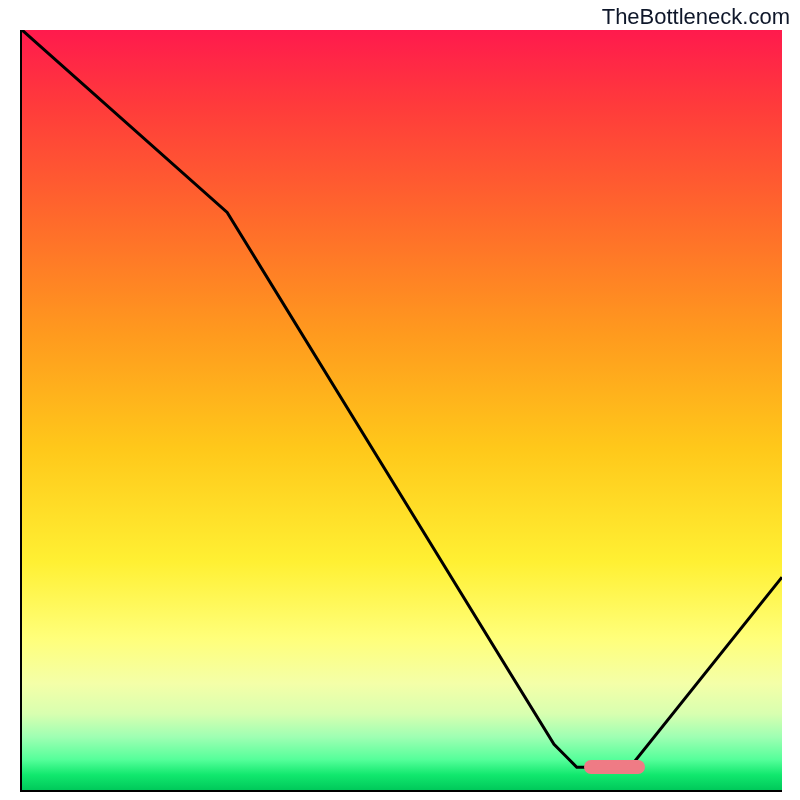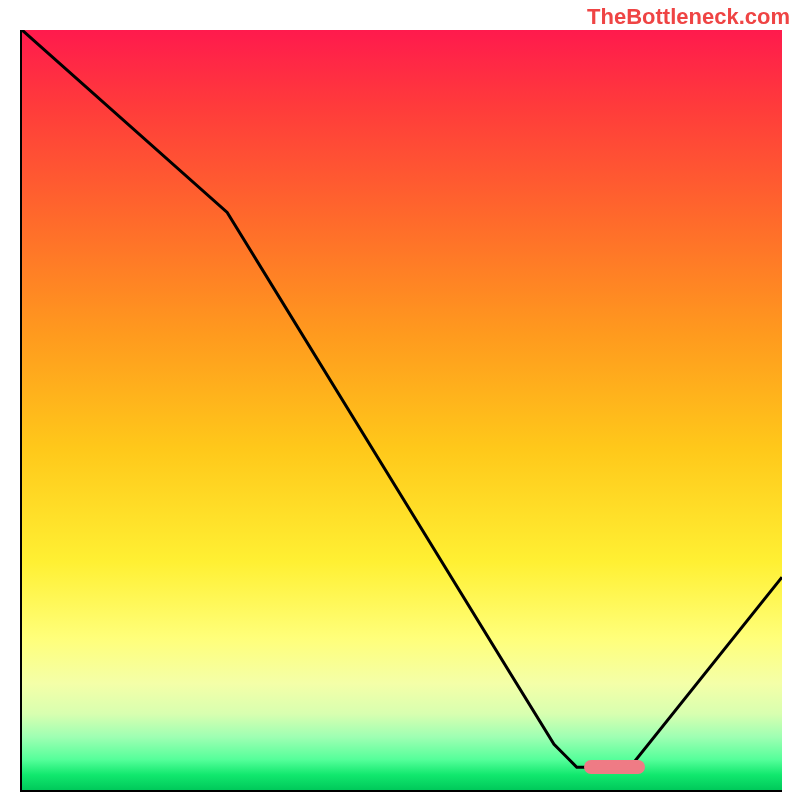--- a/index.html
+++ b/index.html
@@ -9,22 +9,22 @@
     height: 800px;
     font-family: Arial, sans-serif;
     position: relative;
     background: #fff;
   }
   .watermark {
     position: absolute;
     top: 4px;
     right: 10px;
     font-size: 22px;
-    font-weight: bold;
-    color: #ef4444;
+    font-weight: normal;
+    color: #0f172a;
     z-index: 10;
     margin-left: 48px;
   }
   .plot-area {
     position: absolute;
     left: 20px;
     top: 30px;
     width: 760px;
     height: 760px;
     border-left: 2px solid #000;

